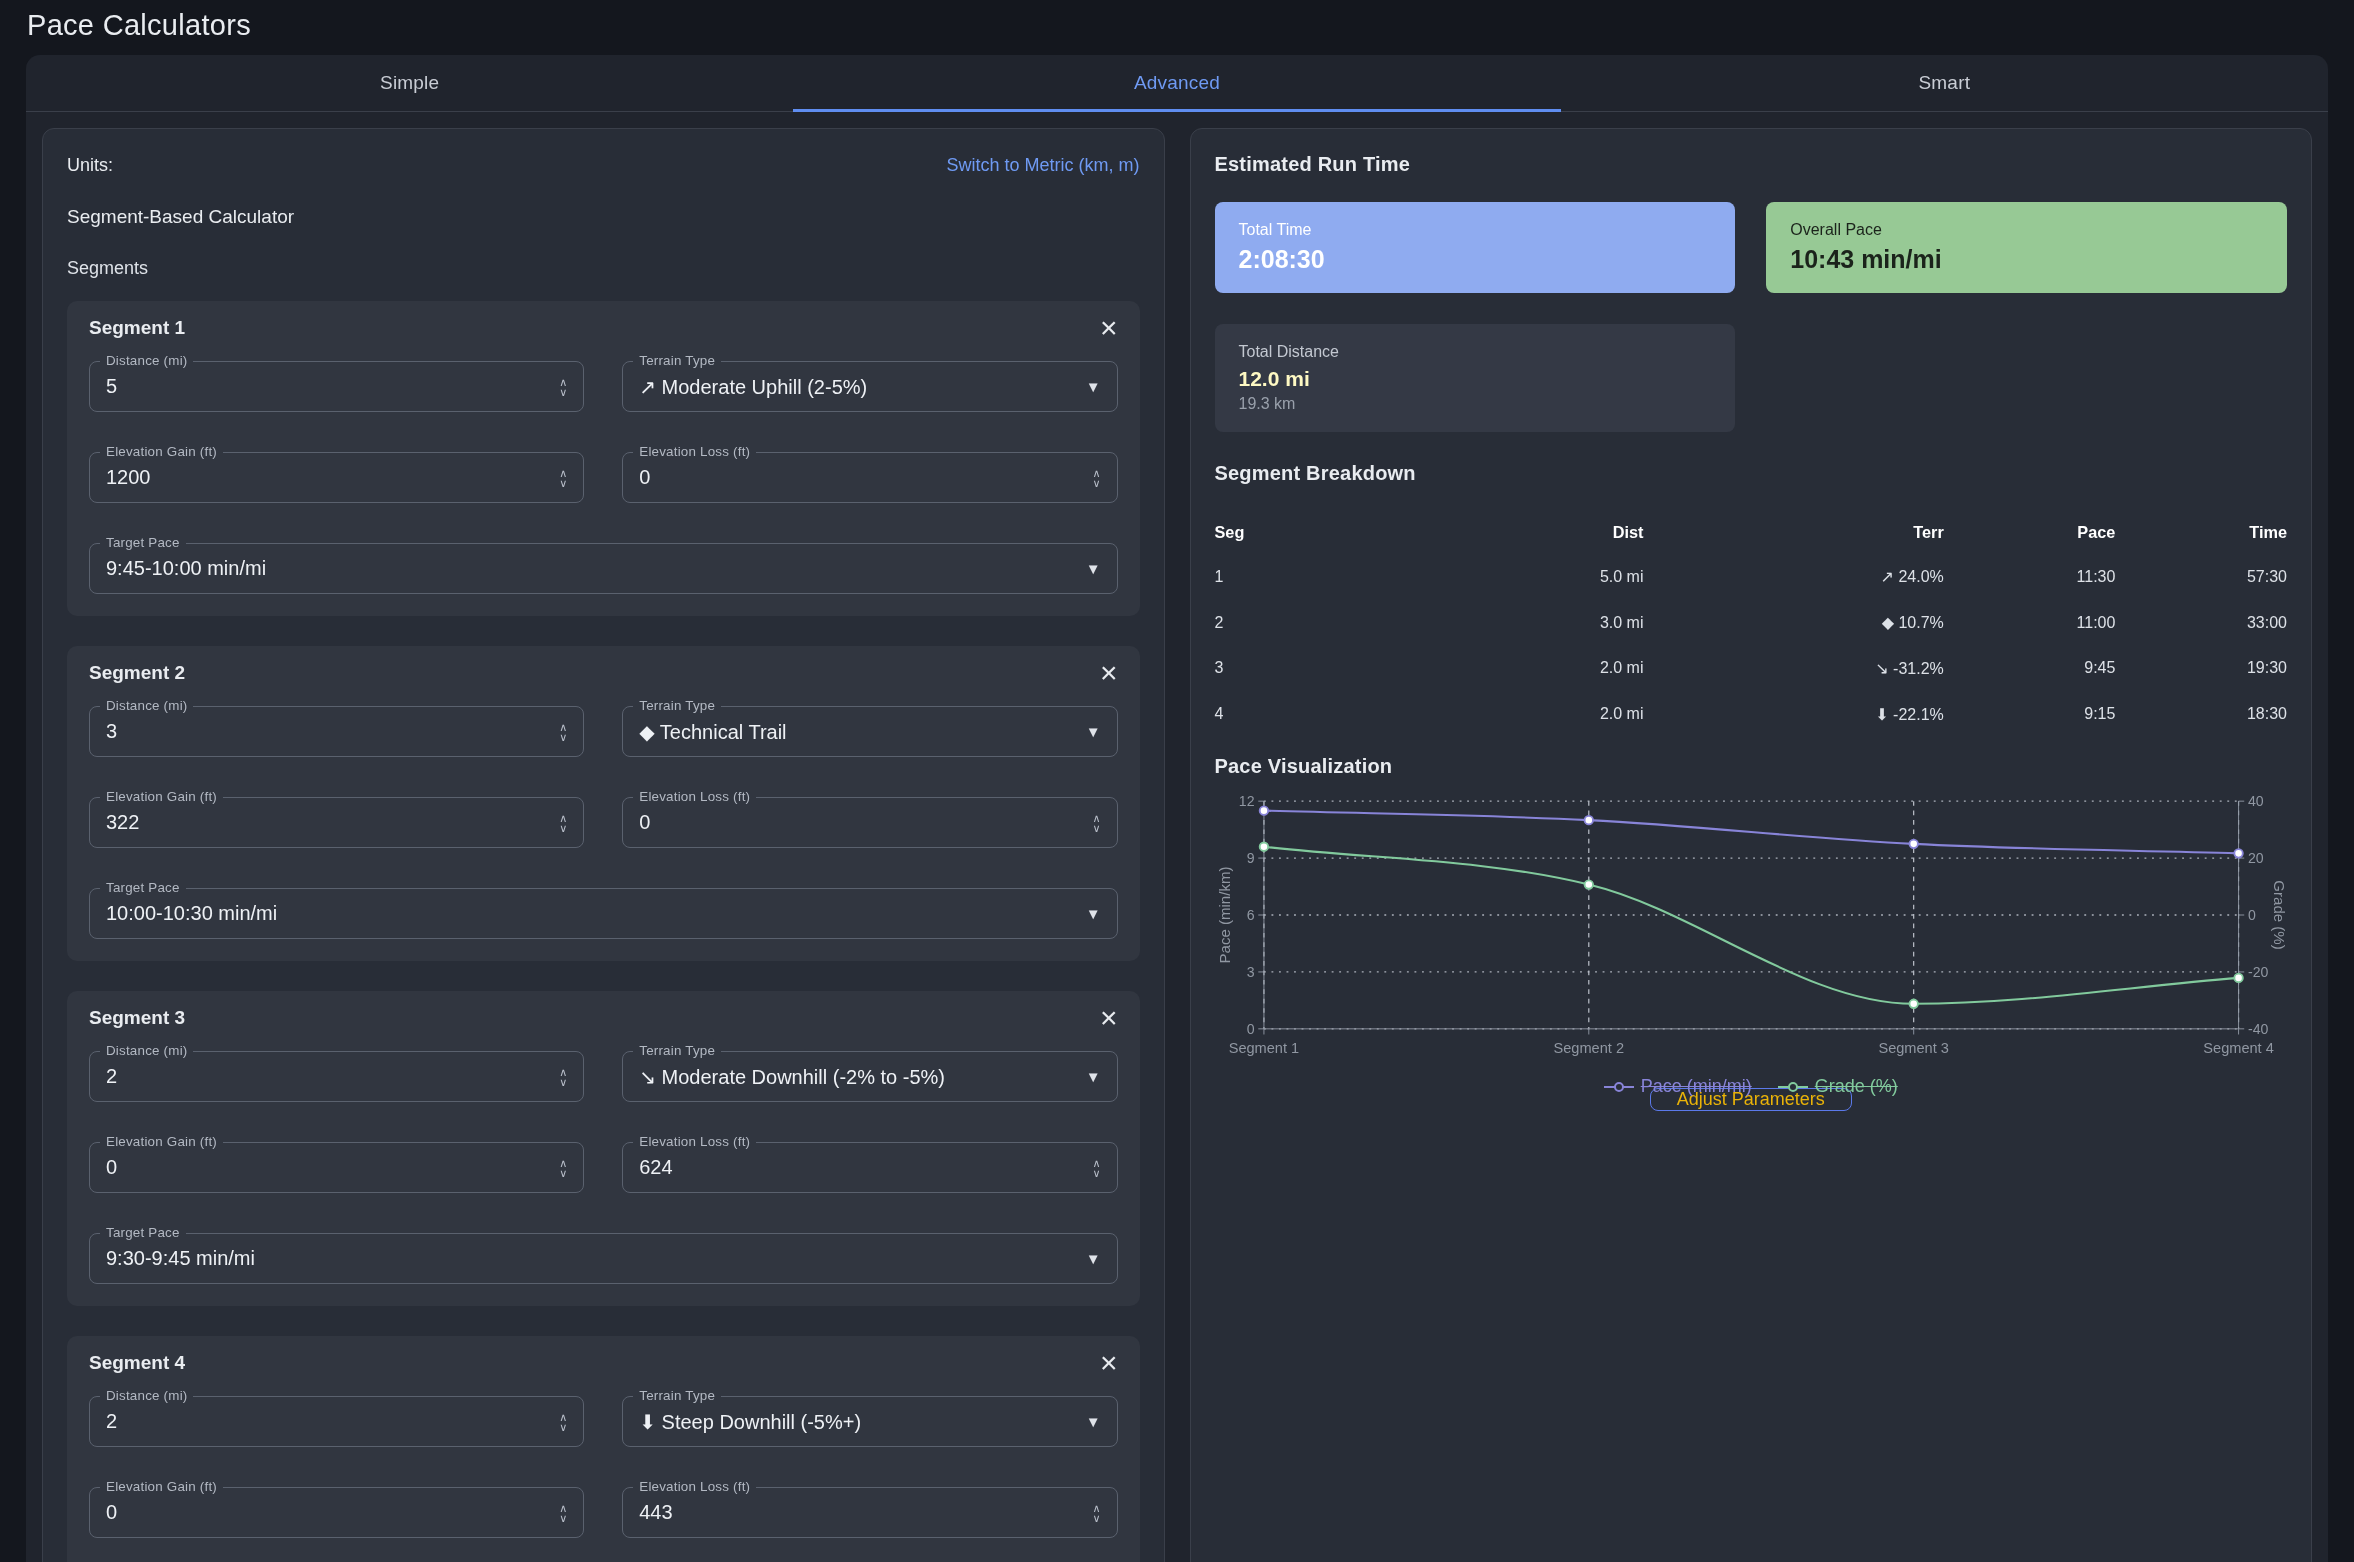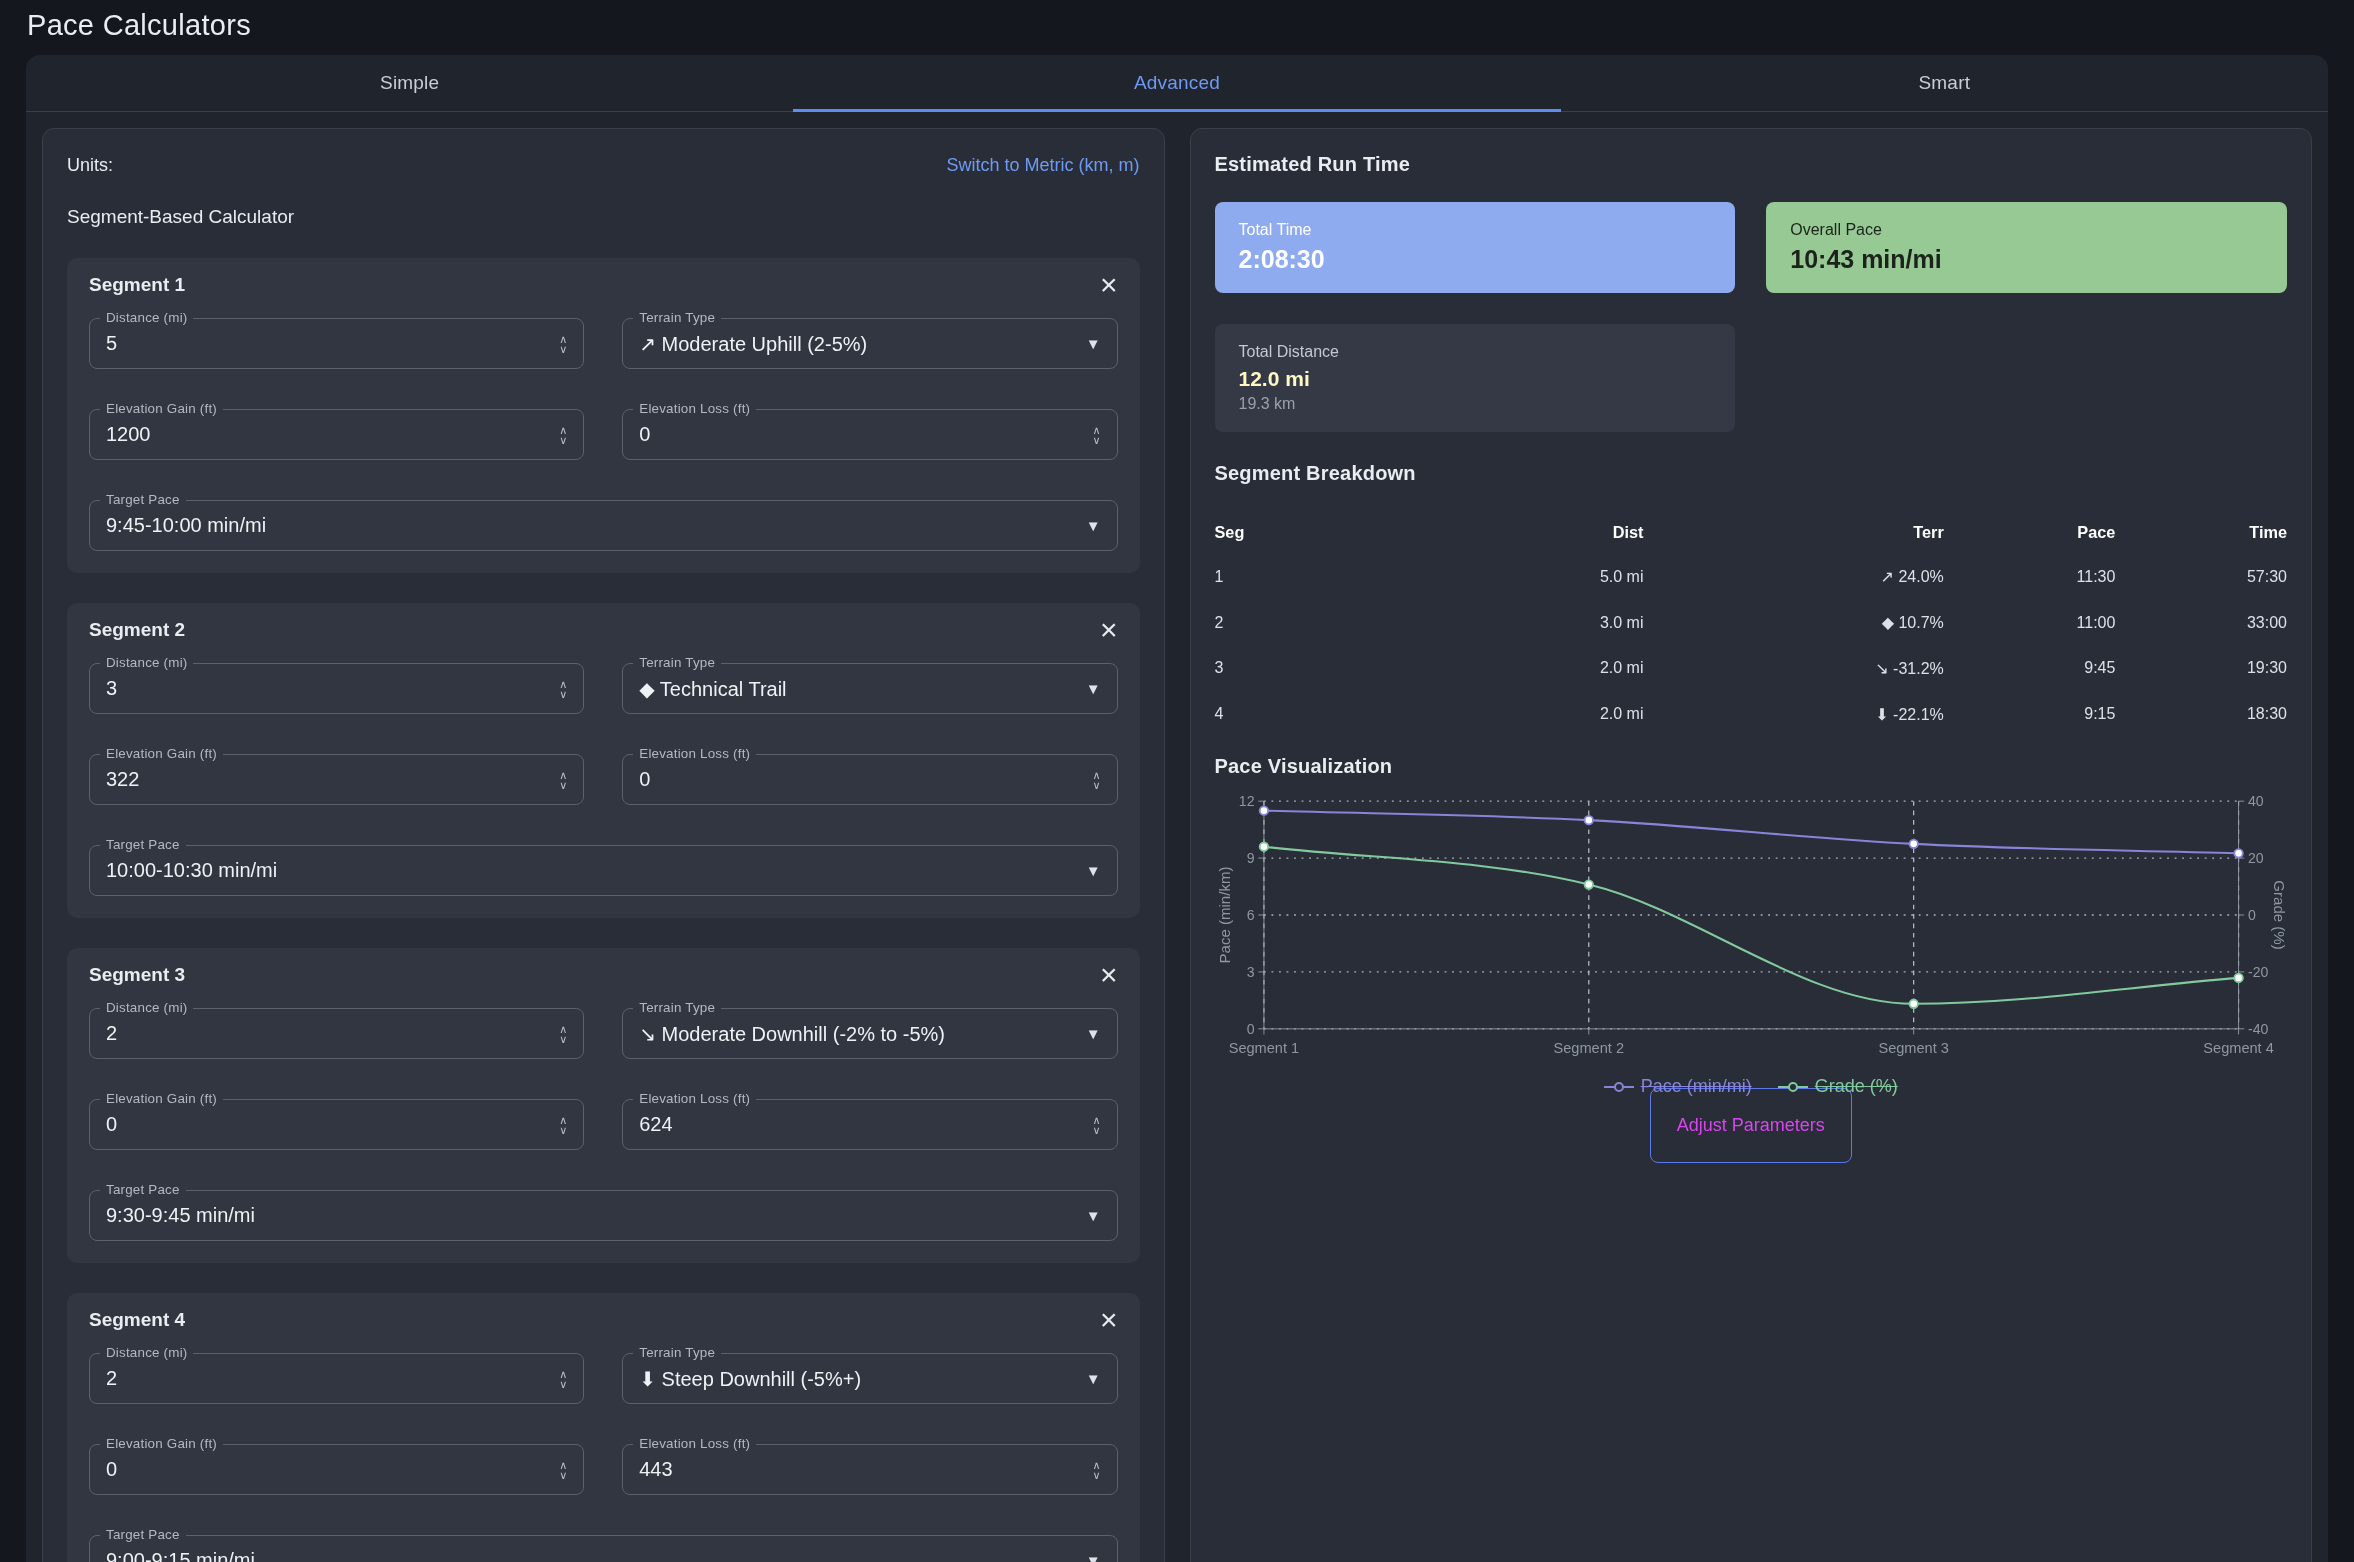--- a/index.html
+++ b/index.html
@@ -77,21 +77,21 @@
   .breakdown-table th, .breakdown-table td { text-align:right; }
   .breakdown-table .c-dist { width:25%; } .breakdown-table .c-terr { width:28%; }
   .breakdown-table .c-pace { width:16%; } .breakdown-table .c-time { width:16%; }
   
   .chart-wrap { width:100%; margin-top:6px; }
   .legend-row { display:flex; justify-content:center; gap:26px; margin-top:2px; position:relative; z-index:2; }
   .legend-item { display:flex; align-items:center; gap:7px; font-size:18px; cursor:pointer; text-decoration:line-through; }
   .btn-row { display:flex; justify-content:center; position:relative; z-index:1; }
   .adjust-btn {
     margin-top:-9px; background:transparent; border:1.5px solid #5b79ea; border-radius:8px;
-    color:#d946ef; font-size:18px; font-family:inherit; padding:26px 26px; cursor:pointer;
+    color:#eab308; font-size:18px; font-family:inherit; padding:0 26px; cursor:pointer;
   }
 </style>
 </head>
 <body>
 
 <div class="page-header">Pace Calculators</div>
 
 <div class="container">
   <div class="tabbar">
     <div class="tab">Simple</div>
@@ -100,20 +100,21 @@
   </div>
 
   <div class="content">
 
     <div class="panel">
       <div class="units-row">
         <span>Units:</span>
         <span class="link">Switch to Metric (km, m)</span>
       </div>
       <div class="calc-title">Segment-Based Calculator</div>
+      <div class="segments-label">Segments</div>
       <div id="segments-host">
   <div class="segment-card">
     <div class="seg-head">
       <span class="seg-title">Segment 1</span>
       <span class="close-btn">×</span>
     </div>
     <div class="field-grid">
       <div class="field">
         <label>Distance (mi)</label>
         <span class="value">5</span>

